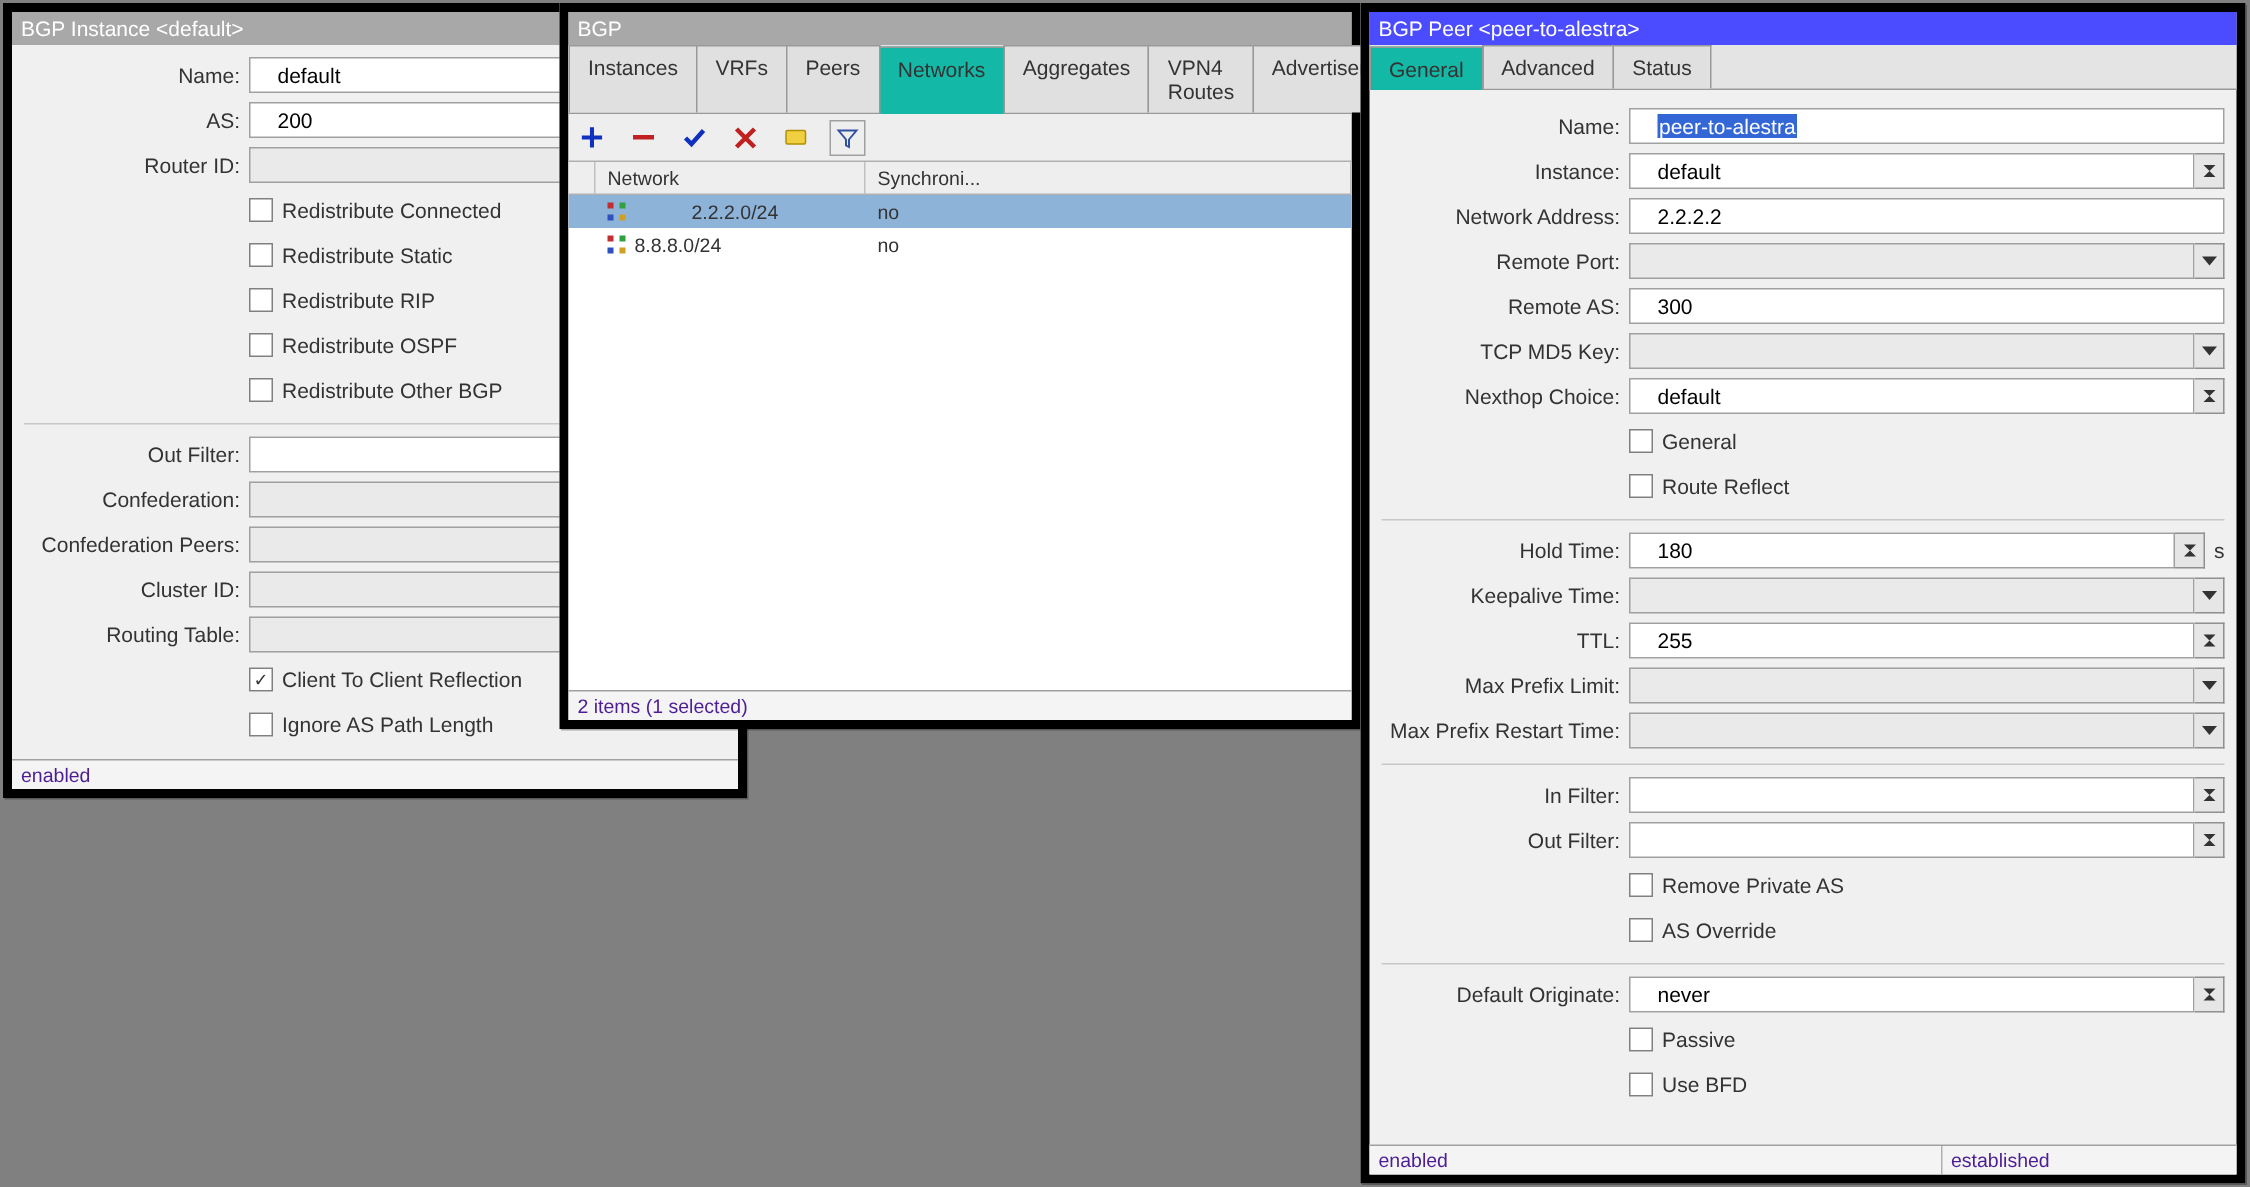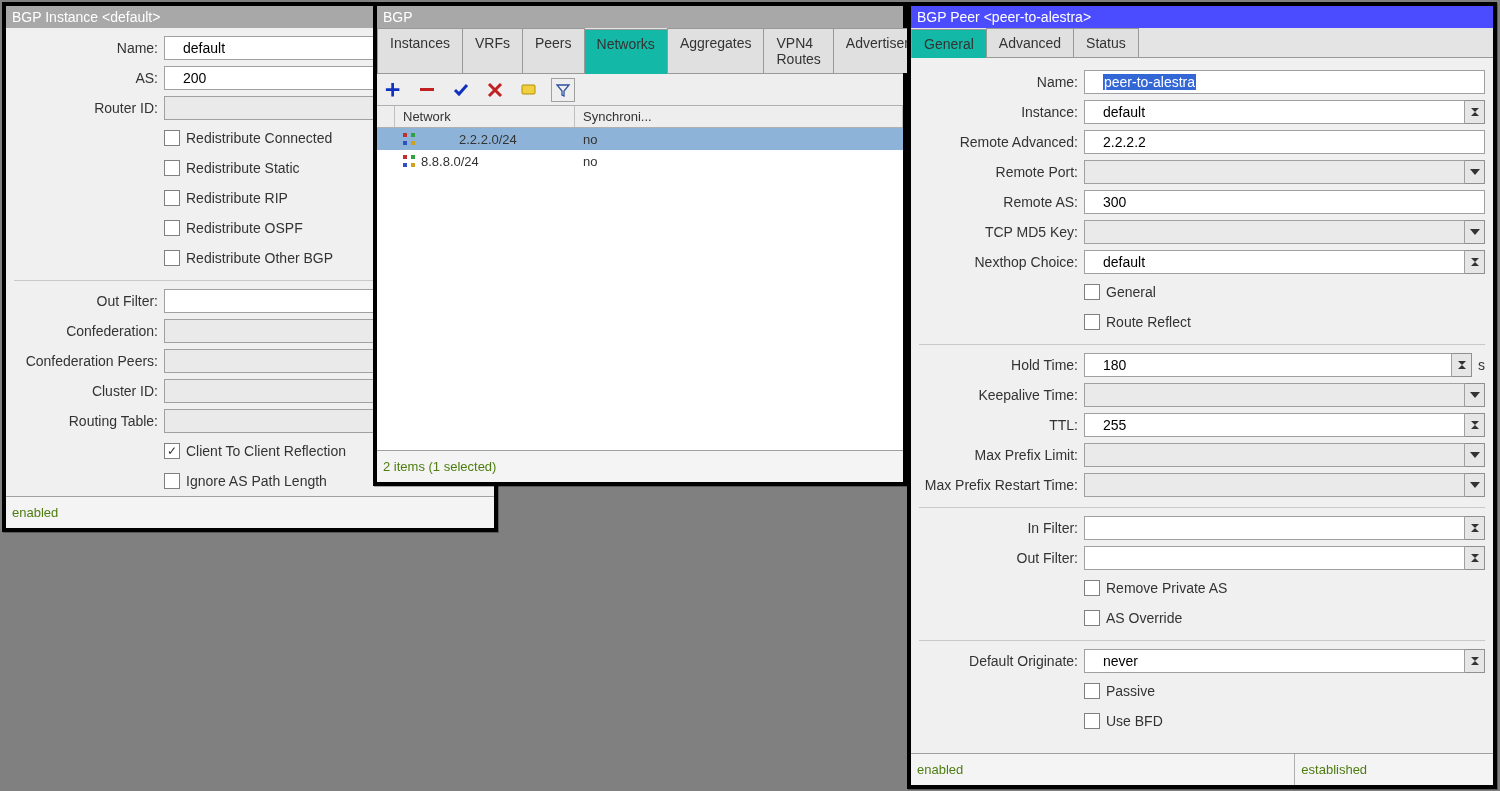--- a/index.html
+++ b/index.html
@@ -9,21 +9,21 @@
     background: #808080;
     width: 1500px;
     height: 791px;
     overflow: hidden;
     position: relative;
     color: #333;
   }
   .wnd {
     position: absolute;
     background: #f0f0f0;
-    border: 4px solid #000000;
+    border: 6px solid #000000;
     display: flex;
     flex-direction: column;
     box-shadow: 1px 1px 0 rgba(0,0,0,.3);
   }
   .titlebar {
     height: 22px;
     line-height: 22px;
     padding: 0 6px;
     font-size: 14px;
     color: #fff;
@@ -43,21 +43,21 @@
     flex: 1;
   }
   .inp.gray { background: #eaeaea; }
   .dd { width: 20px; height: 24px; border:1px solid #909090; border-left:none; background:#e6e6e6; display:flex; align-items:center; justify-content:center; cursor:pointer; }
   .dd svg { width:10px; height:10px; }
   .spin { width:20px; height:24px; border:1px solid #909090; border-left:none; background:#e6e6e6; display:flex; flex-direction:column; }
   .spin div{flex:1;display:flex;align-items:center;justify-content:center;font-size:8px;}
   .chk { width:16px;height:16px;border:1px solid #808080;background:#fff;margin-right:6px;display:inline-flex;align-items:center;justify-content:center;flex-shrink:0;}
   .chk.checked:after{content:"✓";font-size:12px;color:#333;}
   .sep{border-top:1px solid #c8c8c8;margin:4px 0 8px 0;}
-  .status{height:32px;border-top:1px solid #a0a0a0;background:#f4f4f4;display:flex;align-items:center;font-size:13px;padding:0 6px;color:#4d7c0f;}
+  .status{height:20px;border-top:1px solid #a0a0a0;background:#f4f4f4;display:flex;align-items:center;font-size:13px;padding:0 6px;color:#4c1d95;}
   
   .tabs{display:flex;border-bottom:1px solid #999;background:#e4e4e4;}
   .tab{padding:6px 12px;border:1px solid #999;border-bottom:none;margin-right:-1px;background:#e0e0e0;font-size:14px;cursor:pointer;}
   .tab.active{background:#14b8a6;position:relative;top:1px;}
   
   .tbar{height:32px;display:flex;align-items:center;gap:10px;padding:3px 4px;border-bottom:1px solid #b0b0b0;background:#eee;}
   .tbtn{width:24px;height:24px;border:1px solid transparent;display:flex;align-items:center;justify-content:center;cursor:pointer;}
   
   .tbl{flex:1;border:0;background:#fff;overflow:auto;position:relative;}
   .thead{display:flex;background:#eee;border-bottom:1px solid #b0b0b0;height:22px;align-items:center;font-size:13px;}
@@ -311,21 +311,21 @@
         <div class="field">
           <input class="inp" value="default" style="">
           <div class="dd">
             <svg viewBox="0 0 10 10">
               <path d="M1 1 L9 1 L5 5 Z M1 9 L9 9 L5 5 Z" fill="#333"></path>
             </svg>
           </div>
         </div>
       </div>
     <div class="row">
-        <div class="lbl" style="width:165px;">Remote Advanced:</div>
+        <div class="lbl" style="width:165px;">Network Address:</div>
         <div class="field">
           <input class="inp" value="2.2.2.2" style="">
         </div>
       </div>
     <div class="row">
         <div class="lbl" style="width:165px;">Remote Port:</div>
         <div class="field">
           <input class="inp gray" style="">
           <div class="dd">
             <svg viewBox="0 0 10 10">

